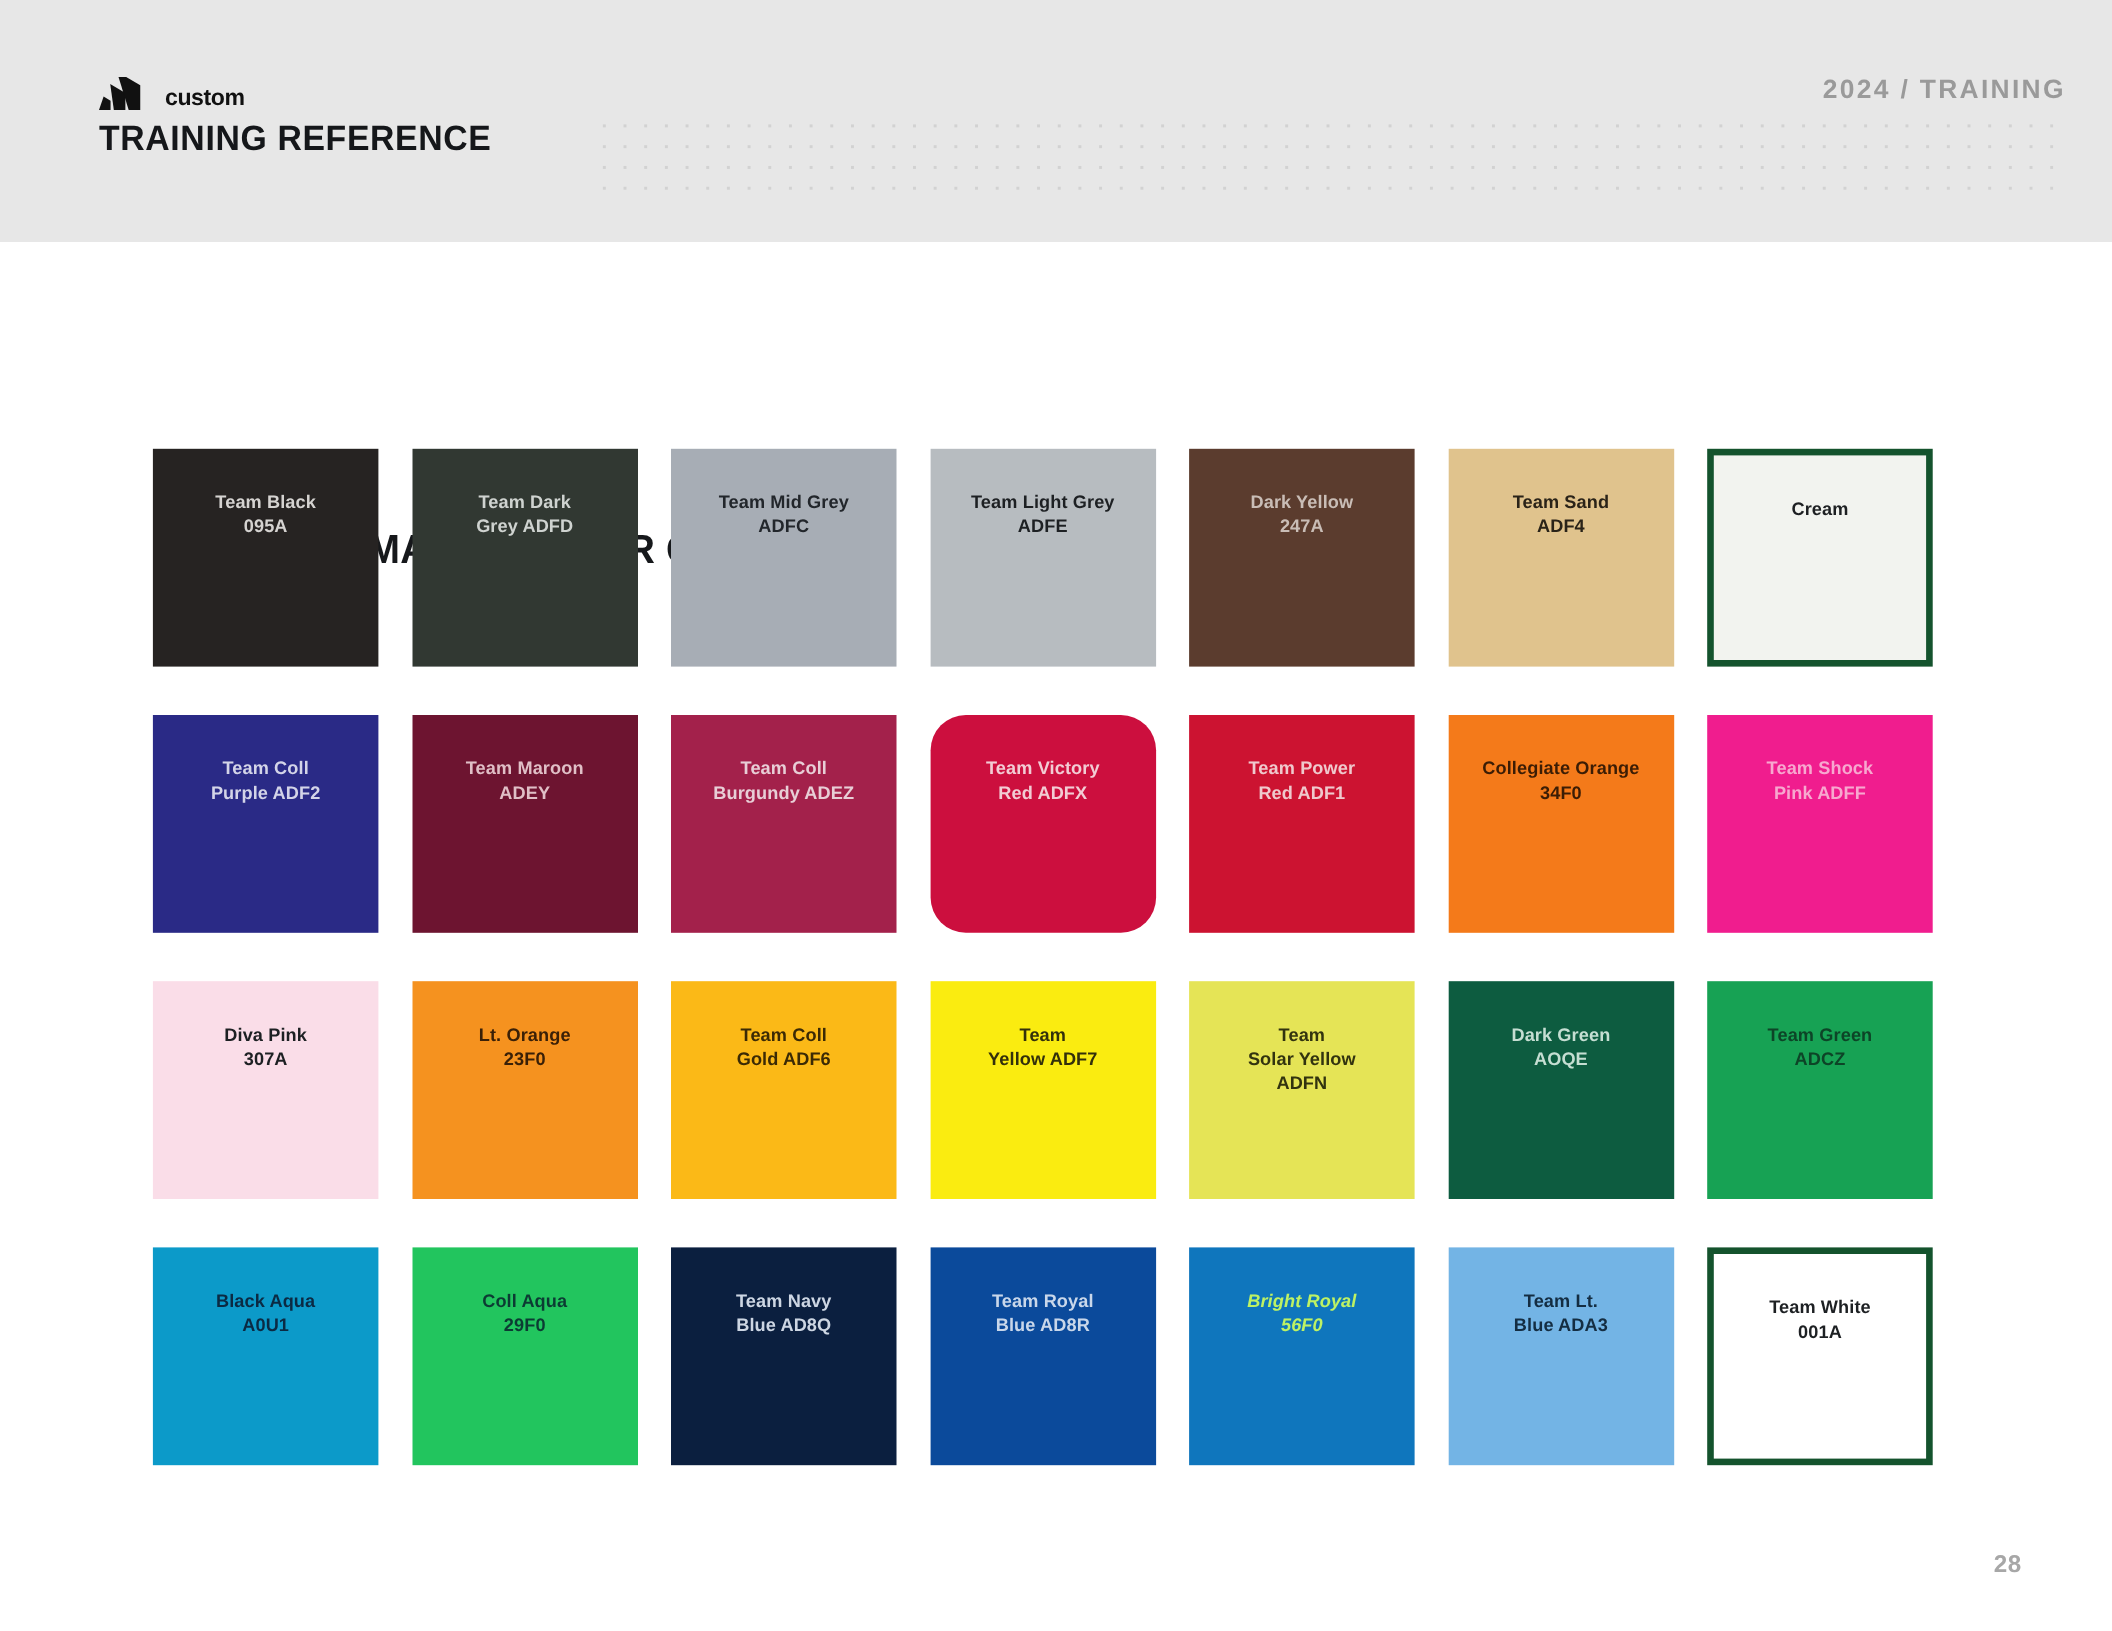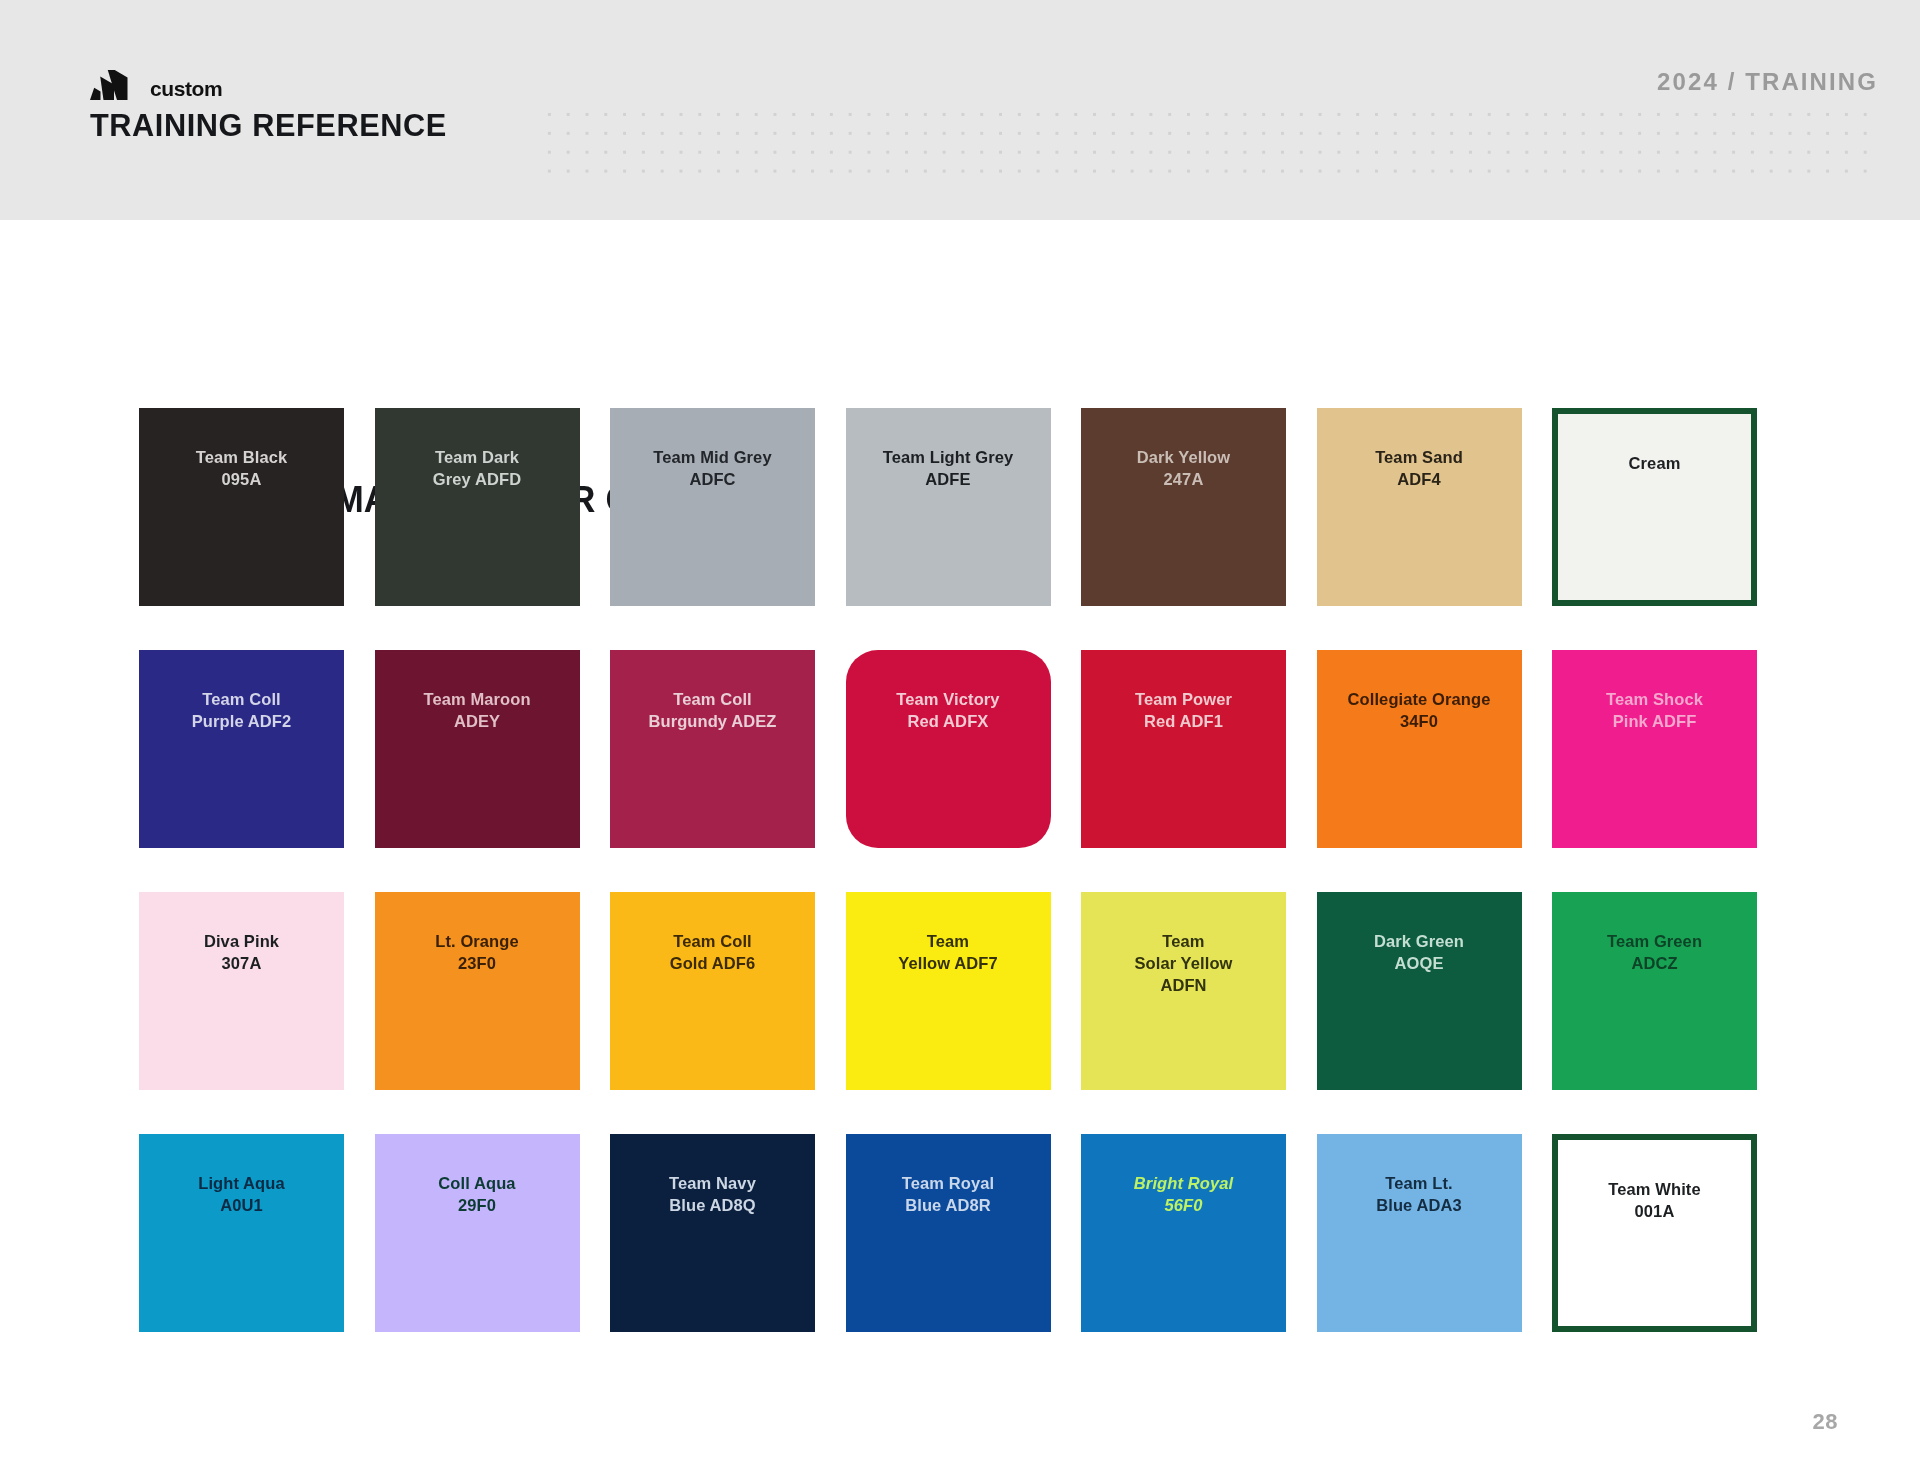--- a/index.html
+++ b/index.html
@@ -255,24 +255,24 @@
       </div>
       <div class="swatch" style="background: rgb(13, 92, 64);">
         <div class="swatch-label" style="color: rgb(197, 222, 210);">Dark Green
 AOQE</div>
       </div>
       <div class="swatch" style="background: rgb(23, 162, 84); padding-left: 26px;">
         <div class="swatch-label" style="color: rgb(13, 68, 39);">Team Green
 ADCZ</div>
       </div>
       <div class="swatch" style="background: rgb(12, 154, 201);">
-        <div class="swatch-label" style="color: rgb(11, 42, 67);">Light Aqua
+        <div class="swatch-label" style="color: rgb(11, 42, 67);">Black Aqua
 A0U1</div>
       </div>
-      <div class="swatch" style="background: #c4b5fd;">
+      <div class="swatch" style="background: #22c55e;">
         <div class="swatch-label" style="color: rgb(12, 59, 51);">Coll Aqua
 29F0</div>
       </div>
       <div class="swatch" style="background: rgb(11, 31, 63);">
         <div class="swatch-label" style="color: rgb(205, 214, 227);">Team Navy
 Blue AD8Q</div>
       </div>
       <div class="swatch" style="background: rgb(11, 74, 155);">
         <div class="swatch-label" style="color: rgb(201, 215, 234);">Team Royal
 Blue AD8R</div>

